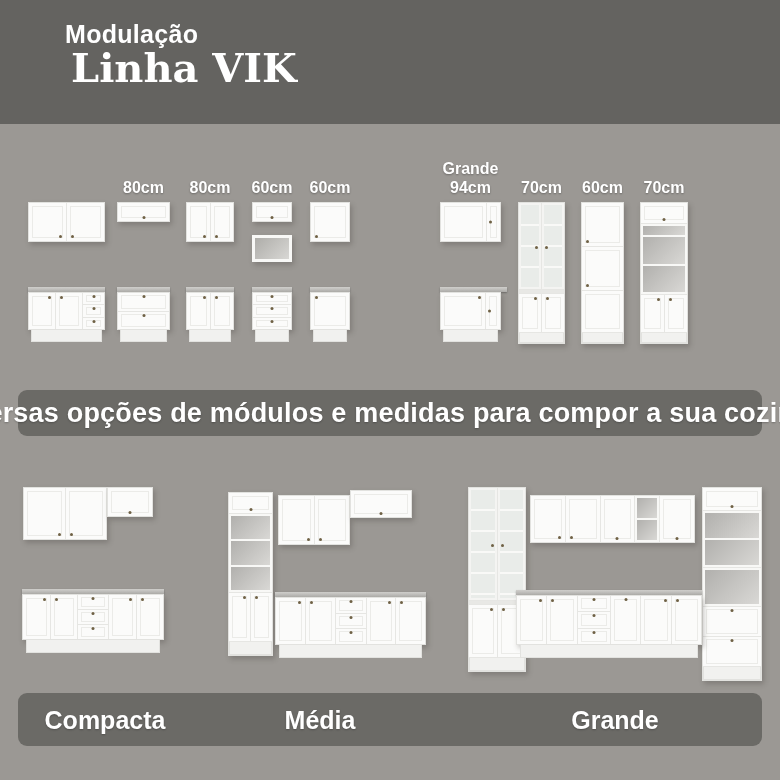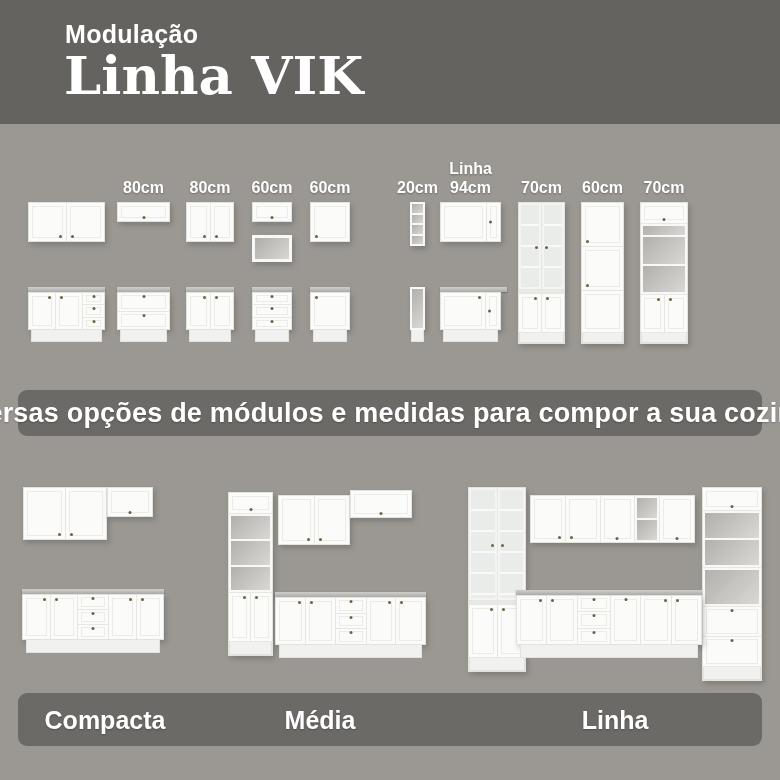--- a/index.html
+++ b/index.html
@@ -2,21 +2,21 @@
 <html><head>
 <meta charset="utf-8">
 <style>
   html,body{margin:0;padding:0;}
   .page{position:relative;width:780px;height:780px;background:#9b9894;overflow:hidden;
         font-family:"Liberation Sans",sans-serif;}
 
   
   .hdr{position:absolute;left:0;top:0;width:780px;height:124px;background:#646360;}
   .kicker{position:absolute;left:65px;top:20px;color:#fff;font-size:25px;font-weight:600;letter-spacing:.3px;}
-  .title{position:absolute;left:64px;top:44px;color:#fff;font-size:53px;font-weight:700;
+  .title{position:absolute;left:71px;top:44px;color:#fff;font-size:40px;font-weight:700;
          font-family:"DejaVu Serif",serif;letter-spacing:0px;}
 
   
   .cabgroup{display:flex;background:#e6e6e3;gap:1px;border:1px solid #e2e2df;
             box-shadow:2px 3px 5px rgba(50,49,45,.25);box-sizing:border-box;}
   .vgroup{flex-direction:column;}
   .door,.drawer{position:relative;background:#fbfbfa;flex:1;}
   .door::before{content:"";position:absolute;inset:3px;border:1px solid #ebebe8;}
   .drawer::before{content:"";position:absolute;inset:2px 3px;border:1px solid #ebebe8;}
   .door::after,.drawer::after{content:"";position:absolute;width:3px;height:3px;border-radius:50%;background:#6f6145;}
@@ -148,38 +148,23 @@
     <div class="baseblock">
       <div class="counter"></div>
       <div class="cabgroup" style="height:38px">
         <div class="door htl"></div>
       </div>
       <div class="plinth"></div>
     </div>
   </div>
 
 
-  <div class="mcol" style="left:410px;width:15px">
-    <div class="mlabel">20cm</div>
-    <div class="up rack" style="top:47px;height:44px">
-      <div class="cell"></div>
-      <div class="cell"></div>
-      <div class="cell"></div>
-      <div class="cell"></div>
-    </div>
-    <div class="baseblock">
-      <div class="rack" style="height:43px">
-          <div class="cell"></div>
-        </div>
-      <div class="plinth" style="margin:0 1px"></div>
-    </div>
-  </div>
 
   <div class="mcol" style="left:440px;width:61px">
-    <div class="mlabel">Linha 94cm</div>
+    <div class="mlabel">Grande 94cm</div>
     <div class="up cabgroup" style="top:47px;height:40px">
       <div class="door hnone"></div>
       <div class="door hml" style="flex:0 0 13px"></div>
     </div>
     <div class="baseblock">
       <div class="counter" style="margin-right:-6px"></div>
       <div class="cabgroup" style="height:38px">
         <div class="door htr"></div>
         <div class="door hml" style="flex:0 0 14px"></div>
       </div>
@@ -350,16 +335,16 @@
         <div class="door htr"></div>
         <div class="door htl"></div>
       </div>
       <div class="plinth" style="height:13px;margin:0 4px"></div>
     </div>
   </div>
 
   <div class="band legend">
     <span class="lg" style="left:87px">Compacta</span>
     <span class="lg" style="left:302px">Média</span>
-    <span class="lg" style="left:597px">Linha</span>
+    <span class="lg" style="left:597px">Grande</span>
   </div>
 
 </div>
 
 </body></html>

